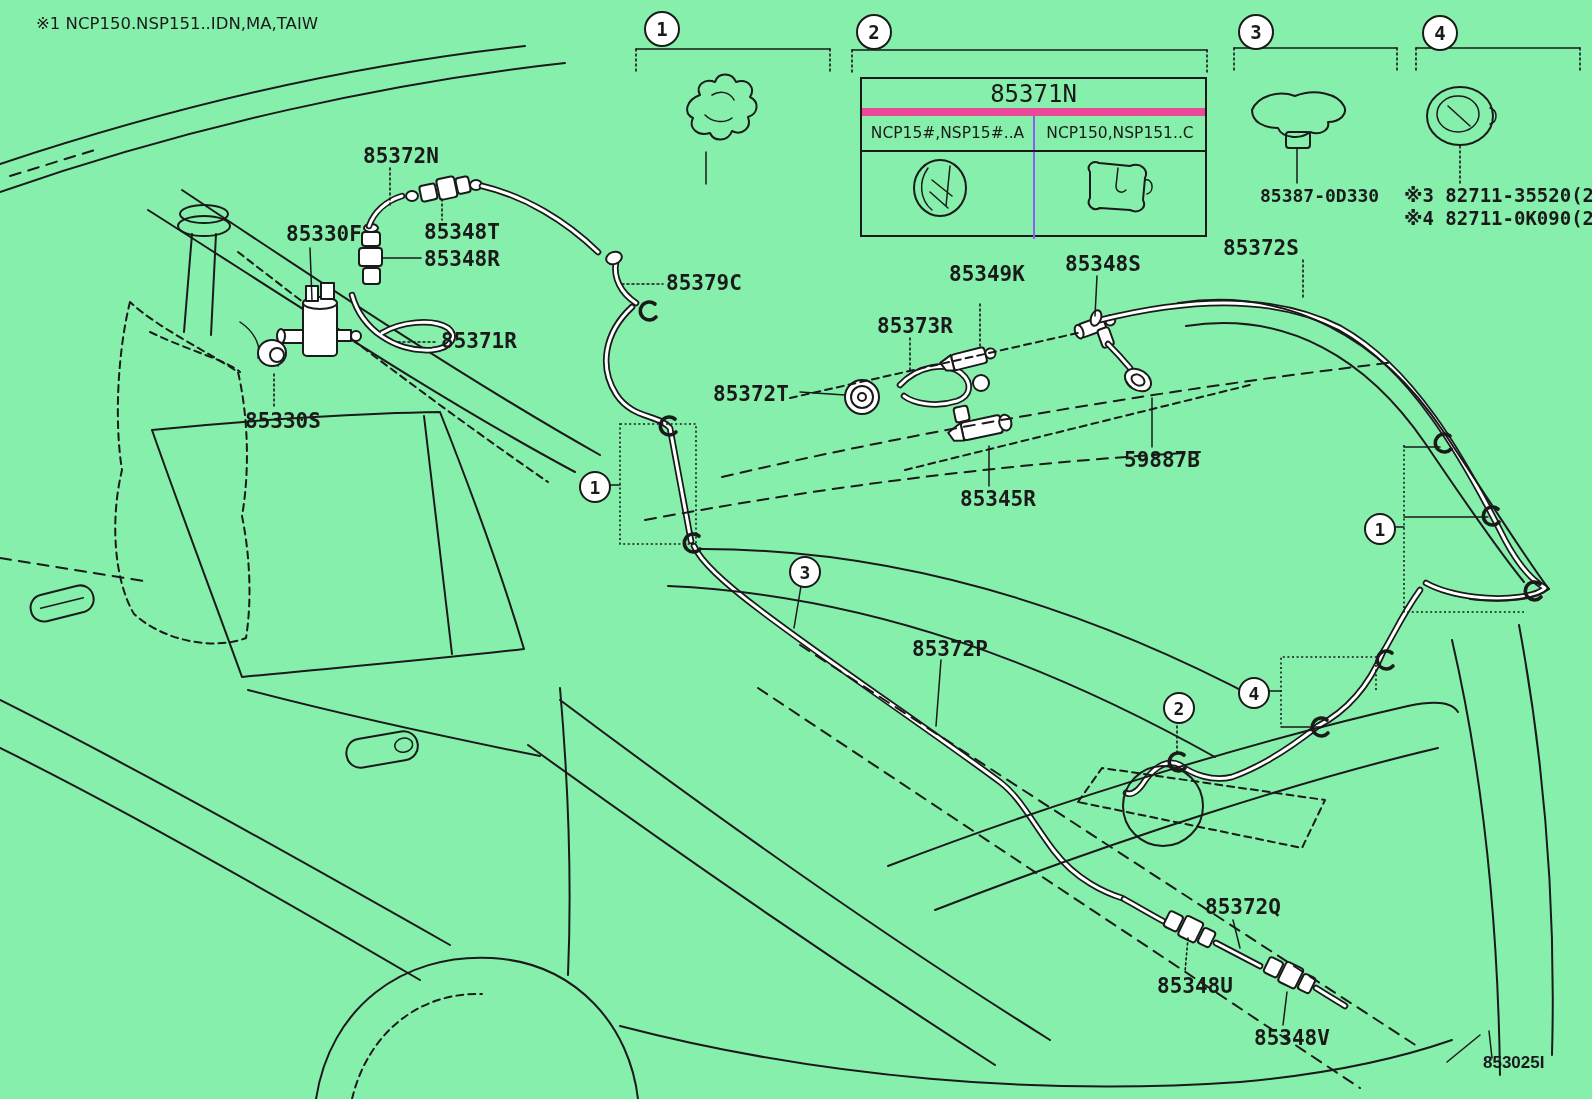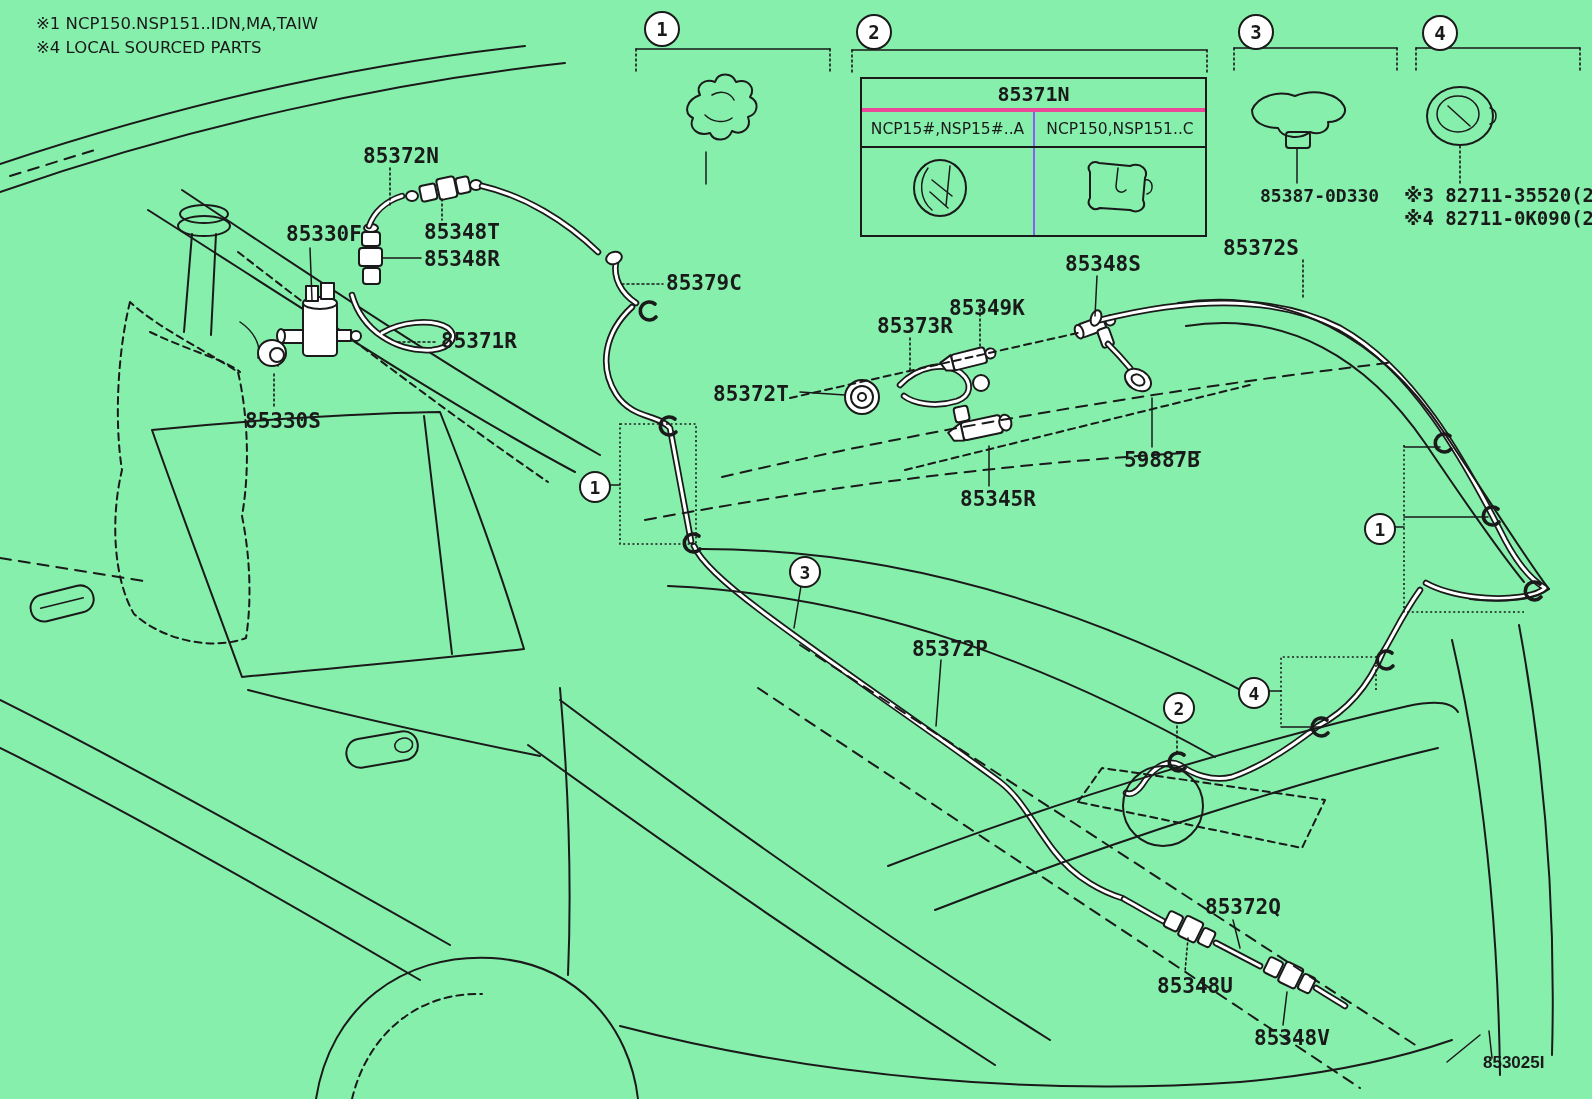--- a/index.html
+++ b/index.html
@@ -20,22 +20,22 @@
           font-weight:bold;font-size:21px;line-height:21px;white-space:nowrap;color:#1a1a1a;}
   .pnote{position:absolute;font-family:"DejaVu Sans Mono","DejaVu Sans",monospace;
          font-weight:bold;font-size:19px;line-height:23px;white-space:nowrap;color:#1a1a1a;}
   .hnotes{position:absolute;left:36px;top:12px;font-size:16.5px;line-height:24px;
           font-weight:500;white-space:nowrap;}
   .co{position:absolute;width:32px;height:32px;border:2.2px solid #1a1a1a;border-radius:50%;
       background:#fff;display:flex;align-items:center;justify-content:center;
       font-family:"DejaVu Sans Mono",monospace;font-weight:bold;font-size:19px;}
   .cod{width:28px;height:28px;font-size:18px;}
   .ptable{position:absolute;border:2px solid #1a1a1a;background:transparent;}
-  .pt-title{height:29px;border-bottom:4px solid #ec4899;display:flex;align-items:center;justify-content:center;
-            font-family:"DejaVu Sans Mono",monospace;font-weight:bold;font-size:20px;}
+  .pt-title{height:29px;border-bottom:8px solid #ec4899;display:flex;align-items:center;justify-content:center;
+            font-family:"DejaVu Sans Mono",monospace;font-weight:normal;font-size:24px;}
   .pt-cols,.pt-body{display:flex;}
   .pt-cols{height:34px;border-bottom:2px solid #1a1a1a;}
   .pt-col{display:flex;align-items:center;justify-content:center;font-size:15.5px;white-space:nowrap;}
   .pt-col.first,.pt-cell.first{border-right:2px solid #8b5cf6;}
   .pt-body{height:87px;}
   .pt-cell{height:100%;}
   .footer{position:absolute;font-family:Liberation Sans, sans-serif;font-weight:bold;font-size:17px;}
 </style>
 </head>
 <body>
@@ -275,21 +275,20 @@
     <path class="ln thin" d="M 801,586 L 794,628"></path>
     <path class="ln thin" d="M 1393,527 L 1404,527"></path>
     <path class="ln dot" d="M 1177,721 L 1177,755"></path>
     <path class="ln thin" d="M 1267,691 L 1281,691"></path>
 
     <path class="ln thin" d="M 1447,1062 L 1480,1035 M 1489,1031 L 1492,1058"></path>
   </svg>
 
   <div class="hnotes">
     <div>※1 NCP150.NSP151..IDN,MA,TAIW</div>
-    <div>※4 LOCAL SOURCED PARTS</div>
   </div>
 
   <div class="co" style="left:644px;top:11px">
       <span>1</span>
     </div>
   <div class="co" style="left:856px;top:14px">
       <span>2</span>
     </div>
   <div class="co" style="left:1238px;top:14px">
       <span>3</span>
@@ -336,21 +335,21 @@
 
   <div class="plabel" style="left:363px;top:146px">85372N</div>
   <div class="plabel" style="left:424px;top:222px">85348T</div>
   <div class="plabel" style="left:286px;top:224px">85330F</div>
   <div class="plabel" style="left:424px;top:249px">85348R</div>
   <div class="plabel" style="left:441px;top:331px">85371R</div>
   <div class="plabel" style="left:245px;top:411px">85330S</div>
   <div class="plabel" style="left:666px;top:273px">85379C</div>
   <div class="plabel" style="left:713px;top:384px">85372T</div>
   <div class="plabel" style="left:877px;top:316px">85373R</div>
-  <div class="plabel" style="left:949px;top:298px">85349K</div>
+  <div class="plabel" style="left:949px;top:264px">85349K</div>
   <div class="plabel" style="left:1065px;top:254px">85348S</div>
   <div class="plabel" style="left:1124px;top:450px">59887B</div>
   <div class="plabel" style="left:960px;top:489px">85345R</div>
   <div class="plabel" style="left:1223px;top:238px">85372S</div>
   <div class="plabel" style="left:912px;top:639px">85372P</div>
   <div class="plabel" style="left:1205px;top:897px">85372Q</div>
   <div class="plabel" style="left:1157px;top:976px">85348U</div>
   <div class="plabel" style="left:1254px;top:1028px">85348V</div>
 
   <div class="footer" style="left:1483px;top:1053px">853025I</div>

